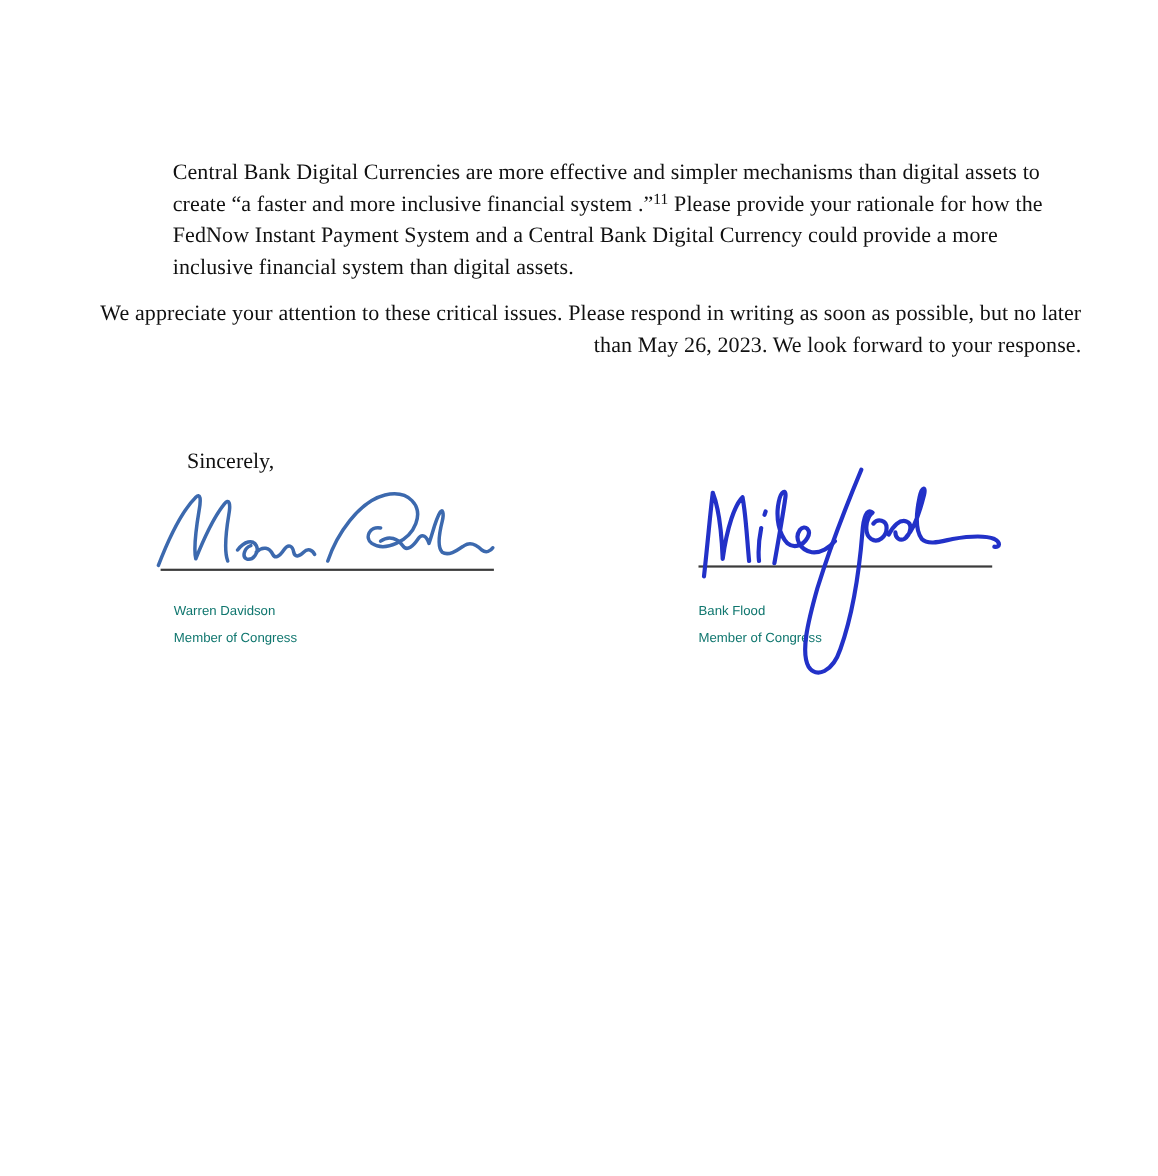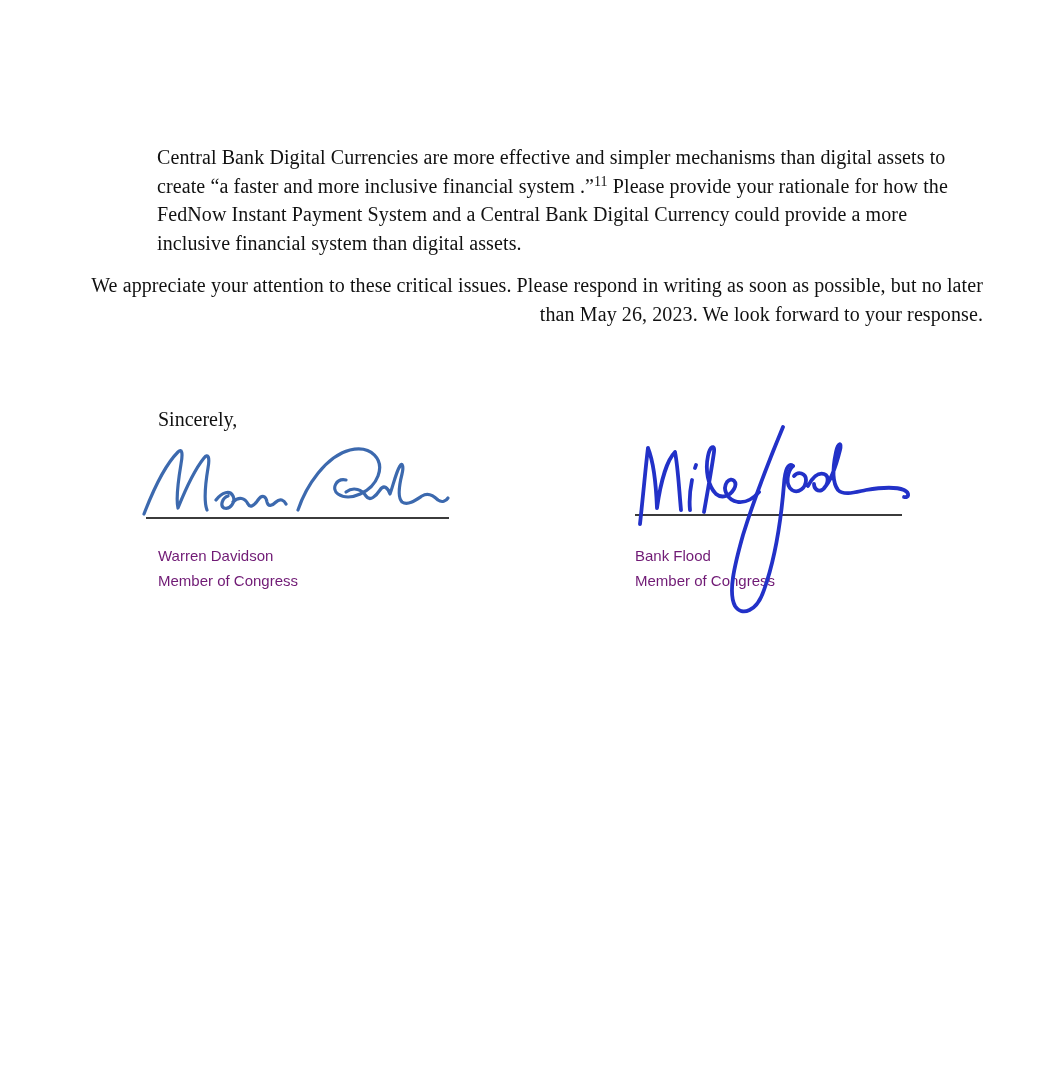--- a/index.html
+++ b/index.html
@@ -29,21 +29,21 @@
   }
   .para-main {
     position: absolute;
     left: 88px;
     top: 251px;
     width: 895px;
     text-align: right;
   }
   .valediction {
     position: absolute;
-    left: 158px;
+    left: 170px;
     top: 408px;
     font-size: 20px;
   }
   sup.footnote {
     font-size: 14px;
     line-height: 0;
     vertical-align: 7px;
     font-family: Liberation Serif, serif;
   }
   .sig-svg {
@@ -76,23 +76,23 @@
     width: 303px;
   }
   .sig-line.right {
     left: 635px;
     top: 514px;
     width: 267px;
   }
   .name-block {
     position: absolute;
     font-family: "Liberation Sans", sans-serif;
-    font-size: 15px;
+    font-size: 12px;
     line-height: 25px;
-    color: #701a75;
+    color: #0f766e;
     z-index: 2;
   }
   .name-block.left {
     left: 158px;
     top: 543px;
   }
   .name-block.right {
     left: 635px;
     top: 543px;
   }

